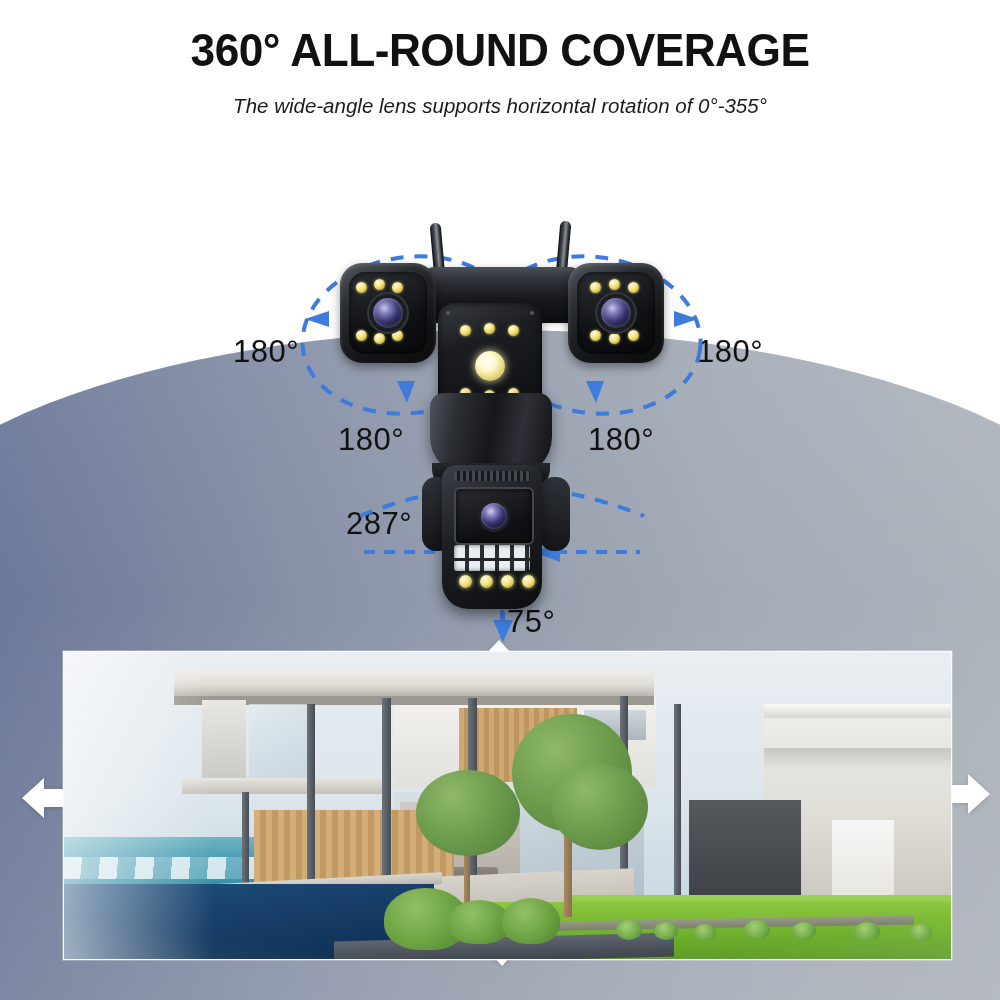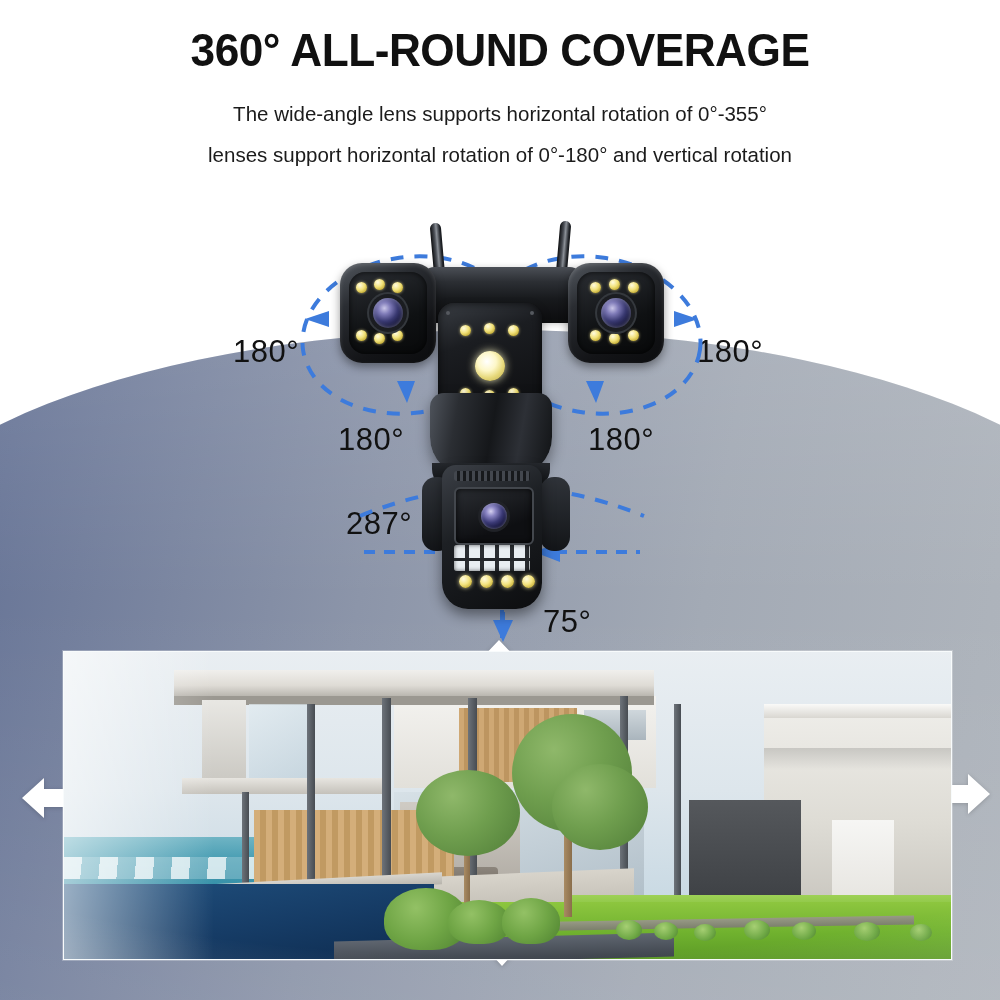--- a/index.html
+++ b/index.html
@@ -28,33 +28,33 @@
   .title{
     position:absolute;top:22px;left:0;width:1000px;text-align:center;
     font-size:47px;font-weight:700;letter-spacing:-0.5px;color:#111;
     font-family:"Liberation Sans","DejaVu Sans",sans-serif;
     transform:scaleX(.94);
   }
   .subtitle{
     position:absolute;top:88px;left:110px;width:780px;text-align:center;
     font-size:20.5px;line-height:28.5px;color:#1b1b1b;font-weight:400;
   }
-  .subtitle p{margin:12px;}
+  .subtitle p{margin:4px;font-style:italic;}
 
   
   .angle{
     position:absolute;color:#111;font-weight:400;letter-spacing:.5px;
     font-size:31px;line-height:1;white-space:nowrap;
   }
   .angle.l-top{left:233px;top:336px;}
   .angle.r-top{left:697px;top:336px;}
   .angle.l-mid{left:338px;top:424px;}
   .angle.r-mid{left:588px;top:424px;}
   .angle.deg355{left:346px;top:508px;}
-  .angle.deg75{left:543px;top:606px;}
+  .angle.deg75{left:507px;top:606px;}
 
   
   .camera{position:absolute;left:330px;top:215px;width:345px;height:420px;}
 
   .antenna{position:absolute;width:11px;height:56px;border-radius:6px;
     background:linear-gradient(90deg,#0e0f11,#4a4e55 35%,#8b9097 55%,#26292e 85%,#111316);
   }
   .antenna.a1{left:102px;top:8px;transform:rotate(-5deg);}
   .antenna.a2{left:228px;top:6px;transform:rotate(5deg);}
 
@@ -253,21 +253,20 @@
 </head>
 <body>
 
 <div id="stage">
 
   <div class="bg-arc"></div>
 
   <div class="title">360° ALL-ROUND COVERAGE</div>
   <div class="subtitle">
     <p>The wide-angle lens supports horizontal rotation of 0°-355°</p>
-    <p>lenses support horizontal rotation of 0°-180° and vertical rotation</p>
   </div>
 
   <div class="angle l-top">180°</div>
   <div class="angle r-top">180°</div>
   <div class="angle l-mid">180°</div>
   <div class="angle r-mid">180°</div>
   <div class="angle deg355">287°</div>
   <div class="angle deg75">75°</div>
 
   <div class="rot" style="left:295px;top:245px;">

